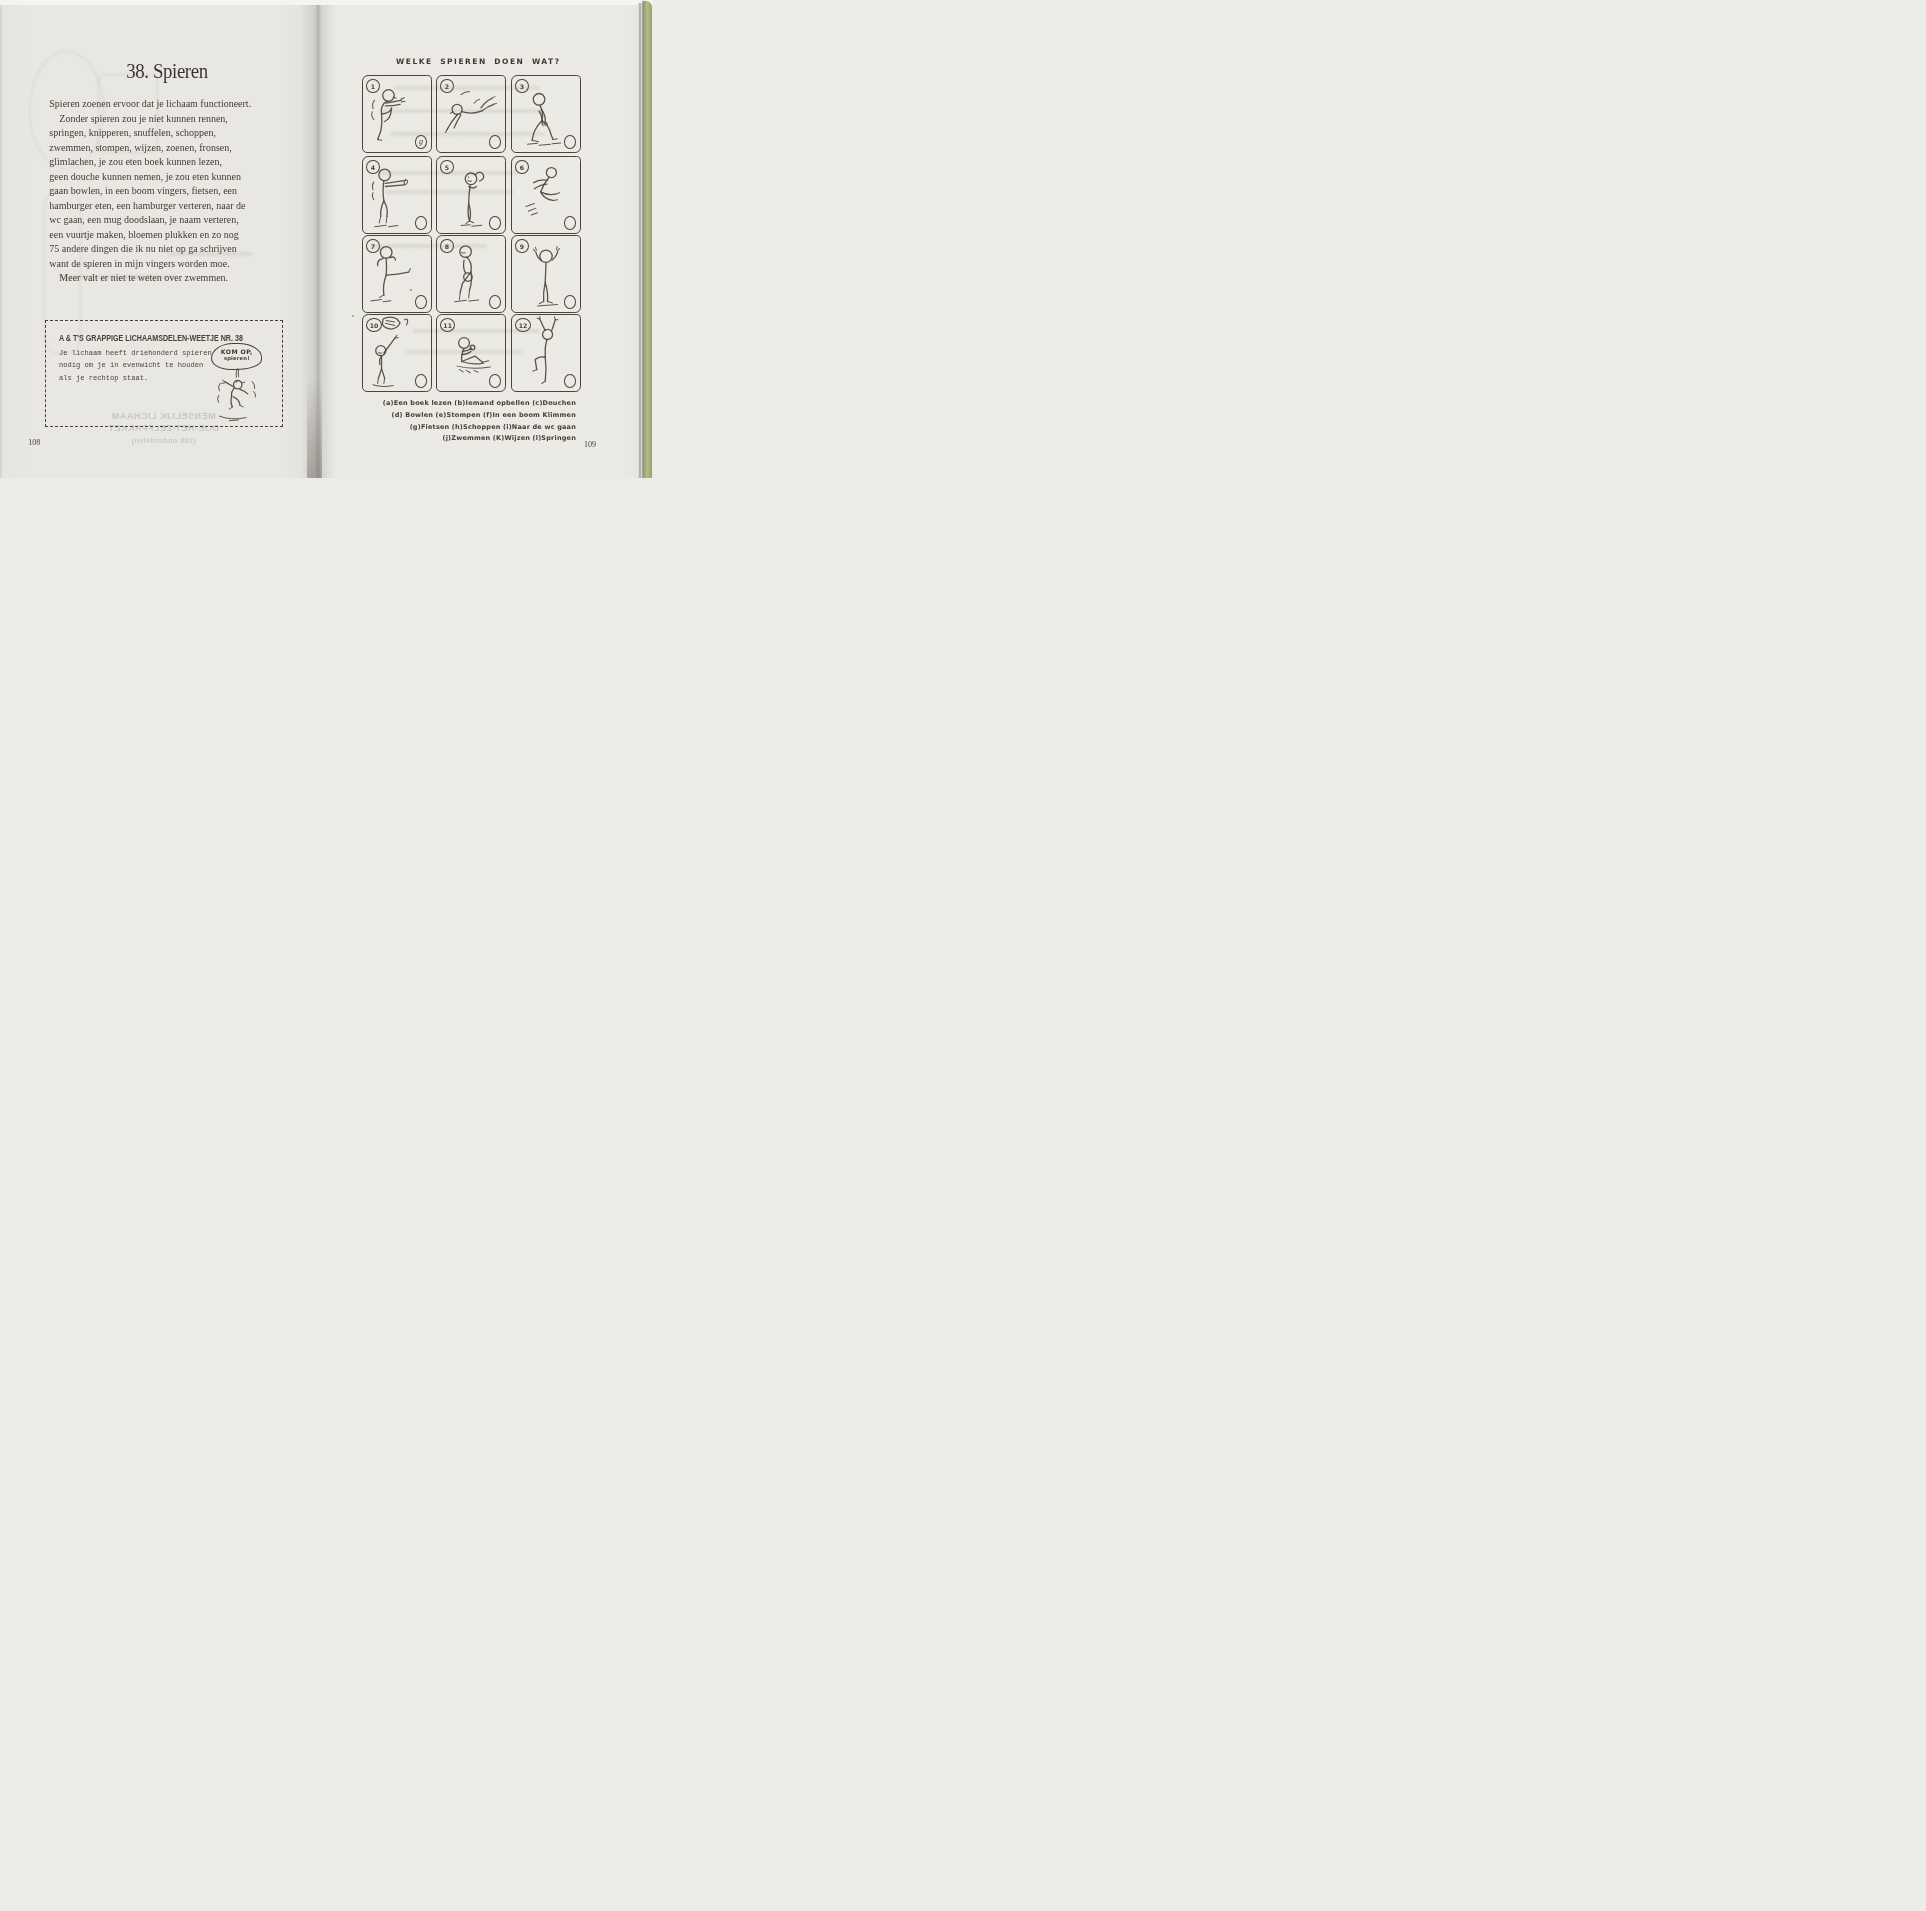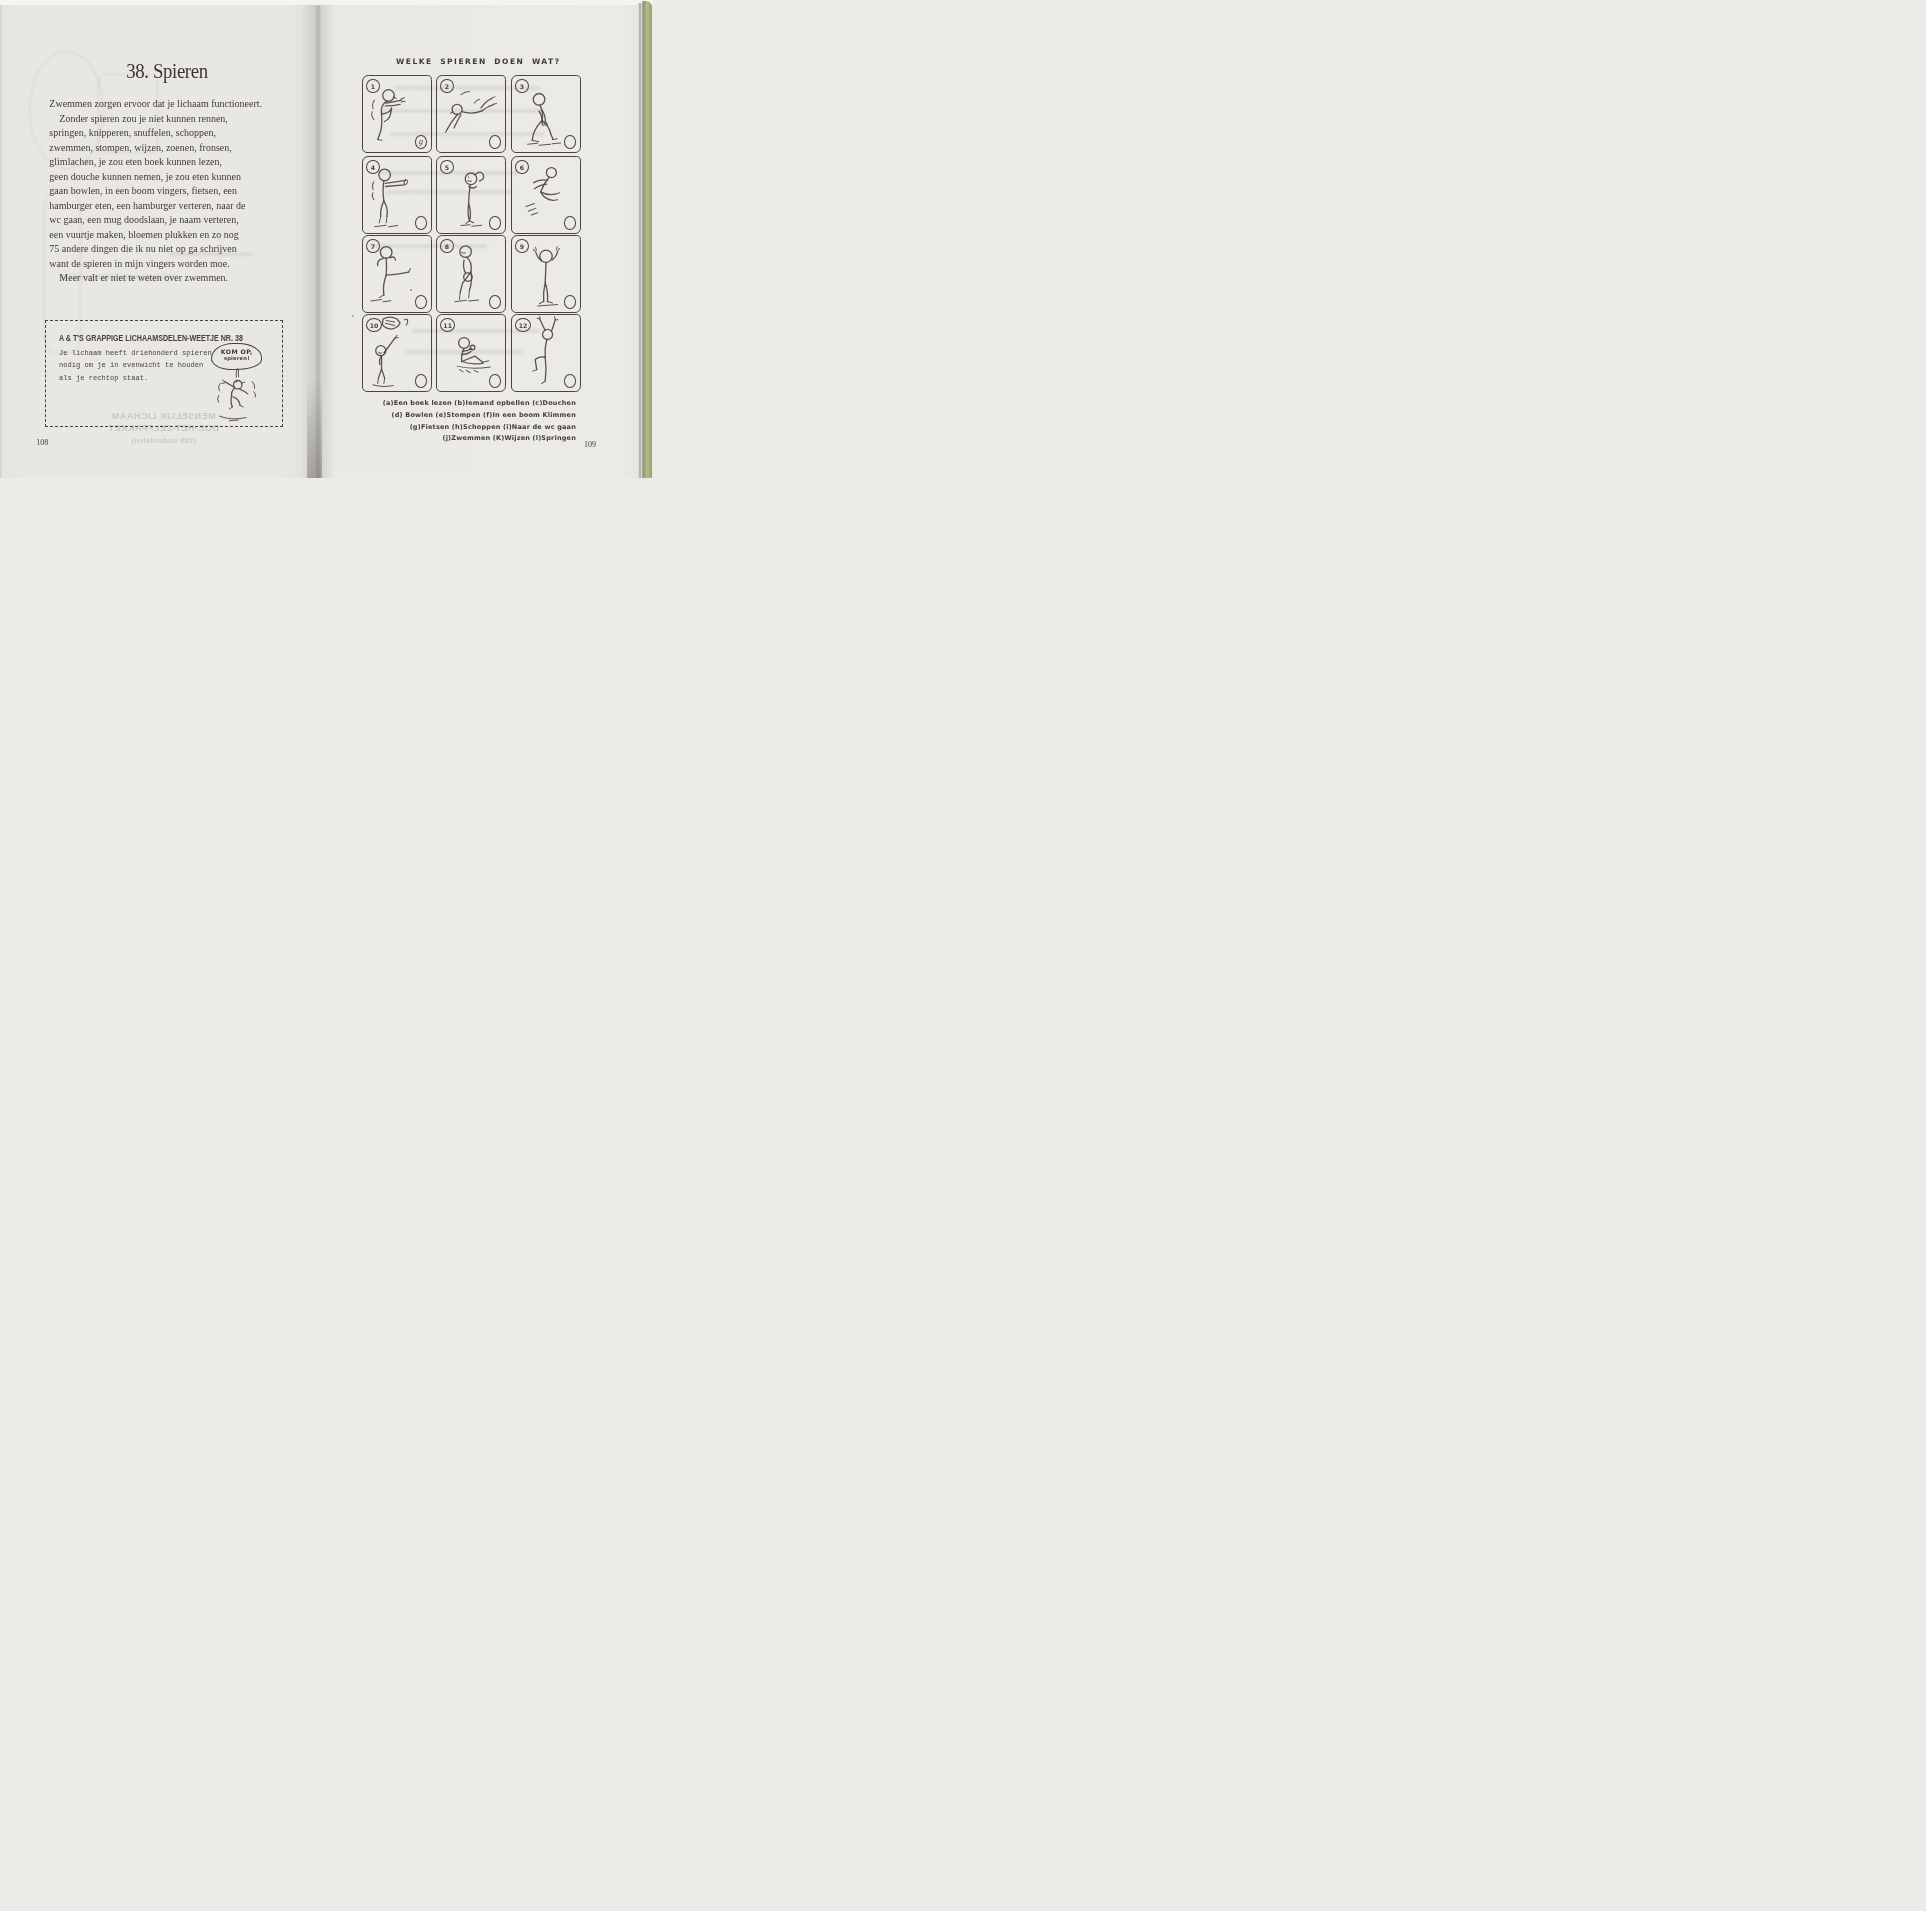--- a/index.html
+++ b/index.html
@@ -46,21 +46,21 @@
       font-size:7.7px;line-height:12.5px;color:#48433c;}
   .fact-lines .cnd{display:inline-block;transform:scaleX(.92);transform-origin:left;white-space:nowrap;}
   .bubble{position:absolute;left:165px;top:21.6px;width:49px;height:25.4px;border:1.2px solid #45403a;
       border-radius:48% 52% 58% 42% / 62% 58% 42% 48%;text-align:center;
       font-family:"DejaVu Sans",sans-serif;color:#3f3a33;}
   .bubble .l1{font-weight:bold;font-size:6.2px;letter-spacing:0.4px;margin-top:4.2px;}
   .bubble .l2{font-weight:bold;font-size:5.2px;letter-spacing:0.2px;}
   .bubble-tail{position:absolute;left:188px;top:47px;width:5.4px;height:10px;}
   .fall-figure{position:absolute;left:168px;top:52px;width:46px;height:51px;}
   .page-number{position:absolute;font-size:8px;color:#45403a;}
-  .pn-left{left:34px;top:433px;}
+  .pn-left{left:26px;top:433px;}
   .pn-right{left:267px;top:435px;}
   
   .rp-title{position:absolute;left:79px;top:52px;width:169px;font-family:"DejaVu Sans",sans-serif;
       font-weight:bold;font-size:7.5px;letter-spacing:1.5px;word-spacing:3.5px;color:#3e3932;white-space:nowrap;}
   .panel{position:absolute;border:1.3px solid #4a443d;border-radius:6.2px 4.6px 5.8px 5px;}
   .panel svg{position:absolute;left:0;top:0;width:100%;height:100%;}
   .pnum{position:absolute;left:3.1px;top:2.7px;min-width:9.2px;height:12.3px;padding:0 1.2px;
       border:1.2px solid #4a443d;border-radius:50%;display:flex;align-items:center;justify-content:center;
       font-family:"DejaVu Sans",sans-serif;font-weight:bold;font-size:6.2px;color:#4a443d;}
   .acircle{position:absolute;right:4.2px;bottom:3.5px;width:9.6px;height:11.6px;border:1.2px solid #4a443d;
@@ -88,21 +88,21 @@
     <div class="ghost ghost-bar" style="left:58px;top:270px;width:116px;height:3.9px;"></div>
     <div class="ghost ghost-text" style="left:92px;top:406px;width:139px;font-size:9.2px;line-height:11.6px;">
       <div>MENSELIJK LICHAAM</div>
       <div>DOE-HET-ZELFPAKKET</div>
       <div style="font-size:7.3px;">(206 onderdelen)</div>
     </div>
 
     <div class="chapter-title">38. Spieren</div>
 
     <div class="body-text">
-      <div class="line">Zwemmen zorgen ervoor dat je lichaam functioneert.</div>
+      <div class="line">Spieren zoenen ervoor dat je lichaam functioneert.</div>
       <div class="line indent">Zonder spieren zou je niet kunnen rennen,</div>
       <div class="line">springen, knipperen, snuffelen, schoppen,</div>
       <div class="line">zwemmen, stompen, wijzen, zoenen, fronsen,</div>
       <div class="line">glimlachen, je zou eten boek kunnen lezen,</div>
       <div class="line">geen douche kunnen nemen, je zou eten kunnen</div>
       <div class="line">gaan bowlen, in een boom vingers, fietsen, een</div>
       <div class="line">hamburger eten, een hamburger verteren, naar de</div>
       <div class="line">wc gaan, een mug doodslaan, je naam verteren,</div>
       <div class="line">een vuurtje maken, bloemen plukken en zo nog</div>
       <div class="line">75 andere dingen die ik nu niet op ga schrijven</div>

